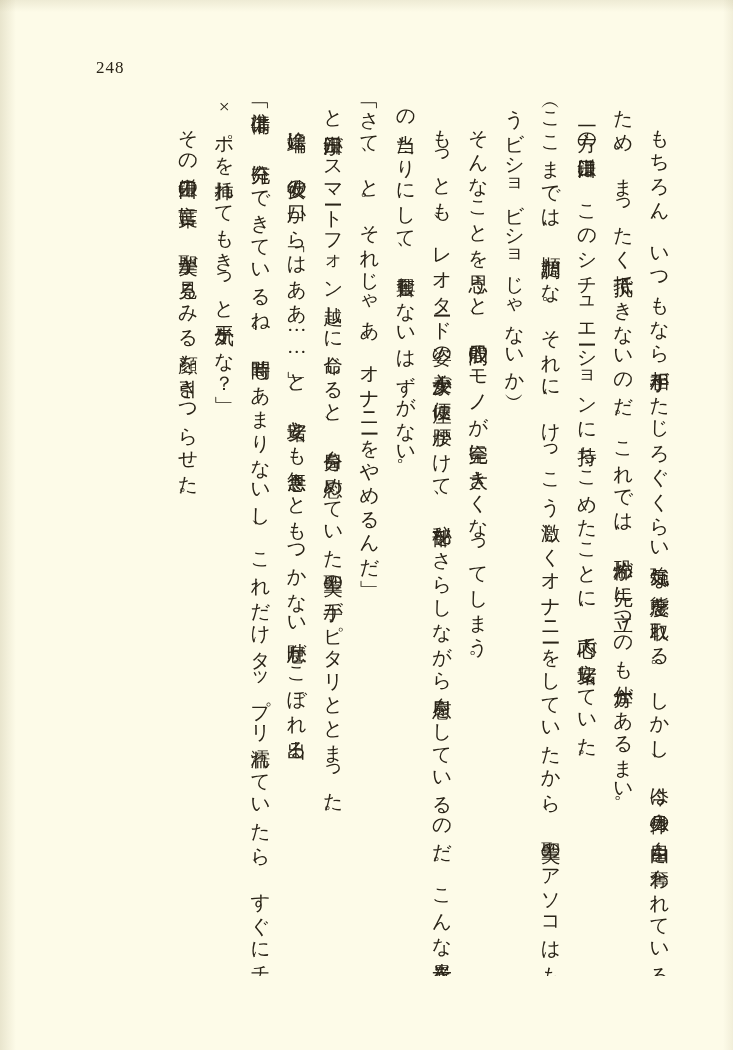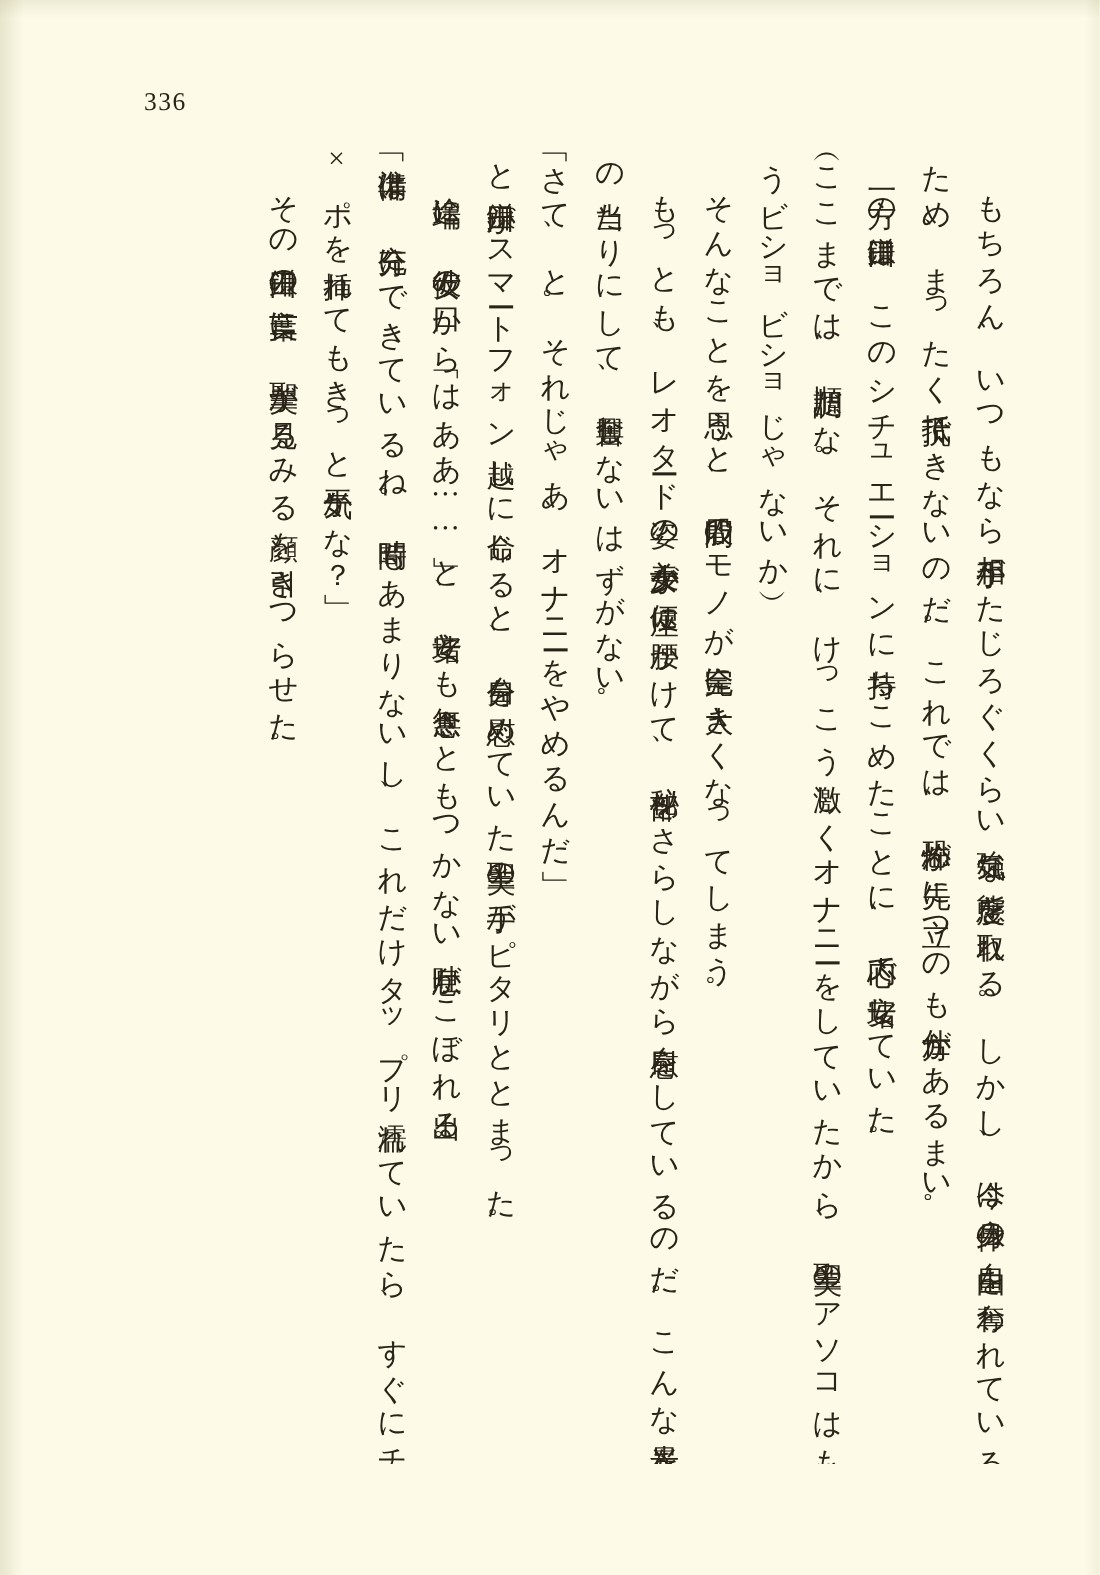--- a/index.html
+++ b/index.html
@@ -83,21 +83,21 @@
 </style>
 </head>
 <body>
 
 <div class="page">
 
   <div class="edge-shade-left"></div>
   <div class="edge-shade-top"></div>
   <div class="edge-shade-right"></div>
 
-  <div class="page-number">336</div>
+  <div class="page-number">248</div>
 
   <div class="text-block">
     <p class="para">もちろん、いつもなら相手がたじろぐくらい強気な態度を取れる。しかし、今は身体の自由を奪われているため、まったく抵抗できないのだ。これでは、恐怖が先に立つのも仕方があるまい。</p>
     <p class="para">一方の鎌田は、このシチュエーションに持ちこめたことに、内心で安堵していた。</p>
     <p class="para noindent">（ここまでは、順調だな。それに、けっこう激しくオナニーをしていたから、聖美のアソコはもうビショビショじゃないか）</p>
     <p class="para">そんなことを思うと、股間のモノが完全に大きくなってしまう。</p>
     <p class="para">もっとも、レオタード姿の美少女が便座に腰かけて、秘部をさらしながら自慰をしているのだ。こんな光景を目の当たりにして、興奮しないはずがない。</p>
     <p class="para noindent">「さて、と。それじゃあ、オナニーをやめるんだ」</p>
     <p class="para noindent">と鎌田がスマートフォン越しに命じると、自分を慰めていた聖美の手がピタリととまった。</p>
     <p class="para">途端に、彼女の口から「はああ……」と、安堵とも無念さともつかない吐息がこぼれ出る。</p>

